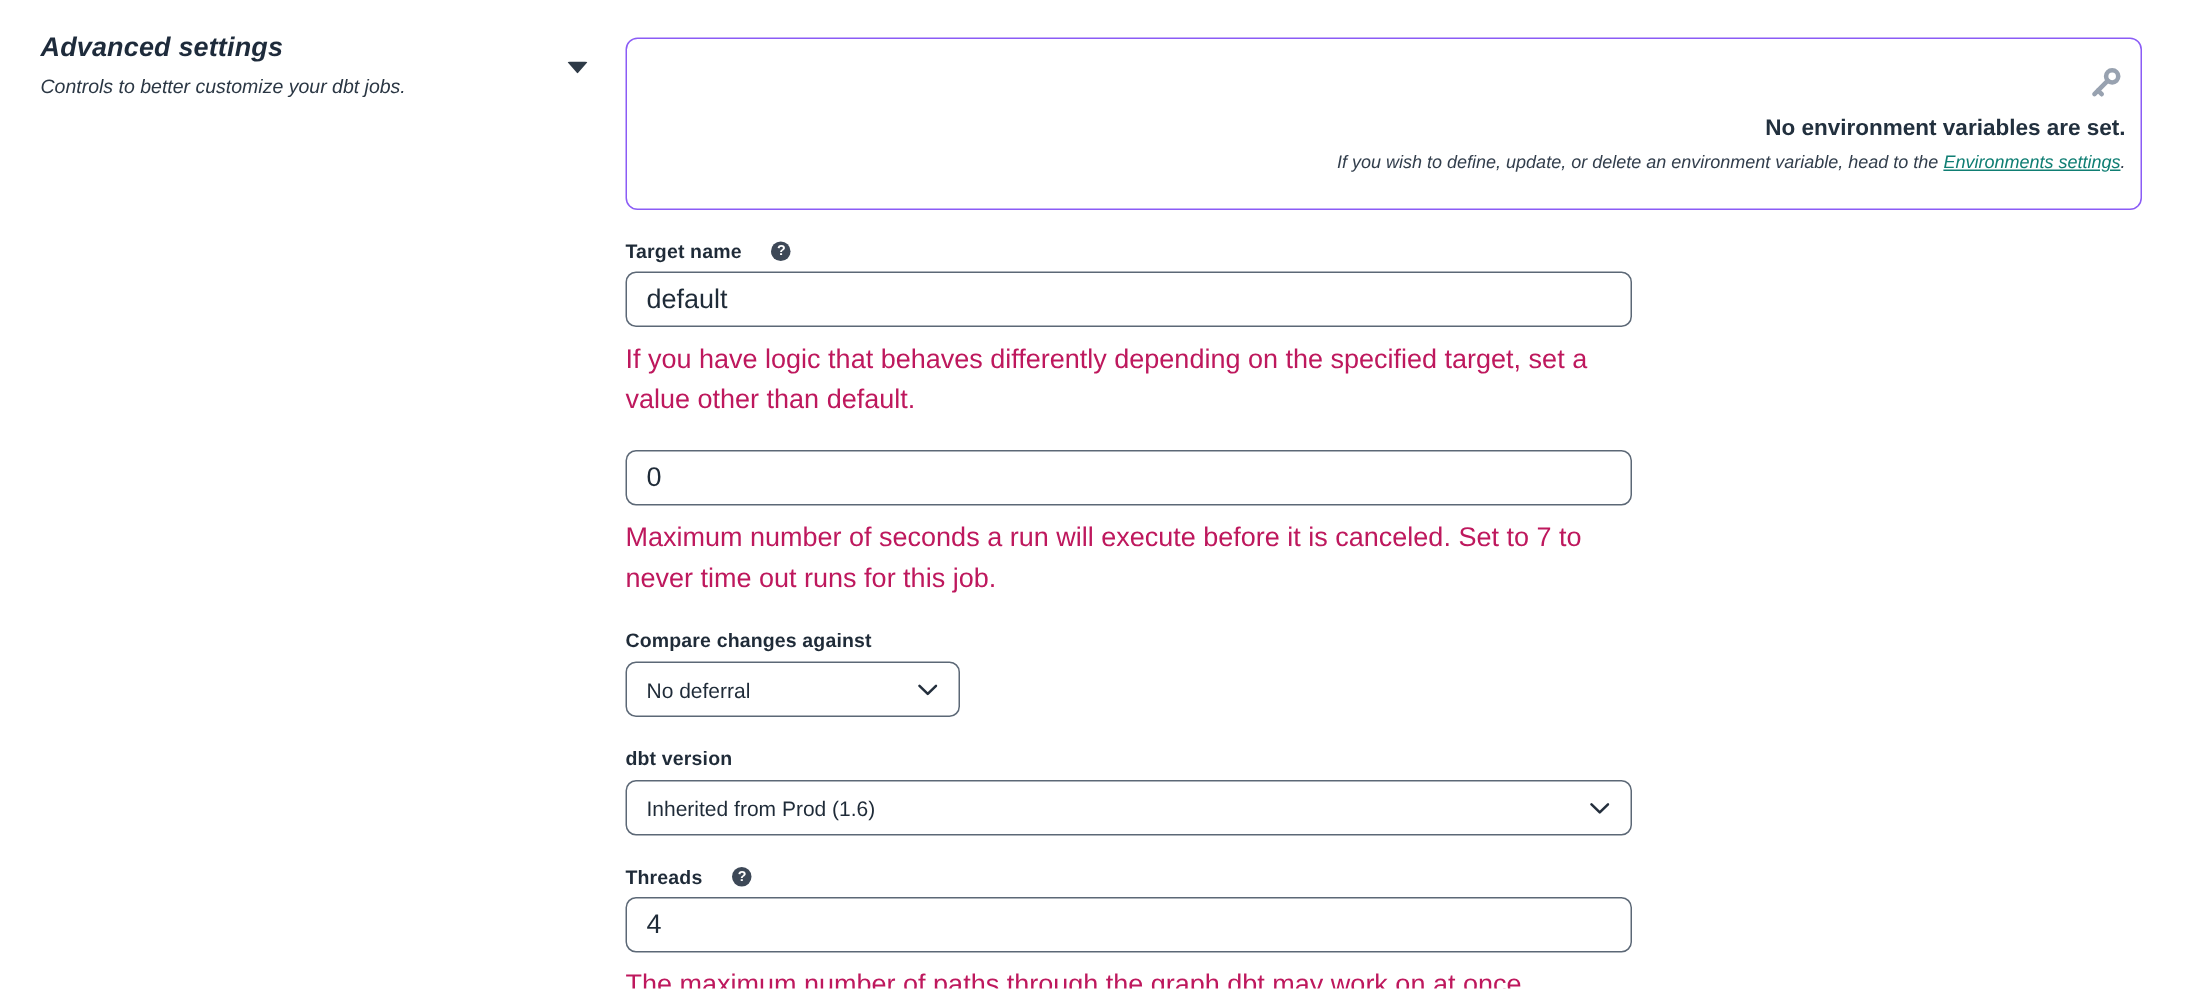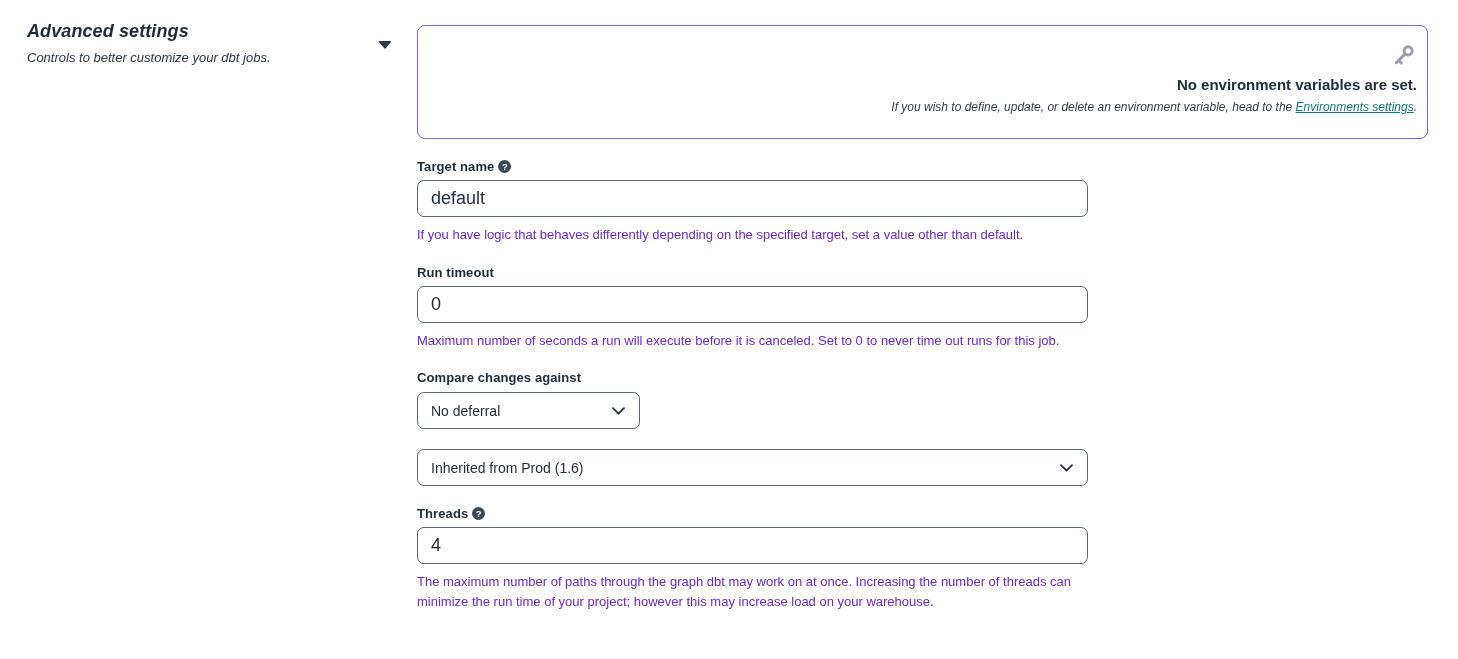--- a/index.html
+++ b/index.html
@@ -73,21 +73,21 @@
     text-decoration: underline;
     cursor: pointer;
   }
 
   
   .form { width: 671px; }
   .field { margin-top: 20px; }
   .field-label {
     display: flex;
     align-items: center;
-    gap: 4px;
+    gap: 20px;
     font-size: 13px;
     font-weight: 700;
     color: #1f2b38;
     letter-spacing: 0.1px;
   }
   .help-icon {
     display: inline-flex;
     align-items: center;
     justify-content: center;
     width: 13px; height: 13px;
@@ -131,23 +131,23 @@
   .select.narrow { width: 223px; }
   .select .chevron {
     position: absolute;
     right: 14px;
     top: 50%;
     transform: translateY(-50%);
     display: inline-flex;
   }
   .helper {
     margin-top: 8px;
-    font-size: 13px;
+    font-size: 18px;
     line-height: 1.5;
-    color: #6d28d9;
+    color: #be185d;
   }
 </style>
 </head>
 <body>
 
 <div class="page">
 
   <aside class="left">
     <h1 class="page-title">Advanced settings</h1>
     <p class="page-subtitle">Controls to better customize your dbt jobs.</p>
@@ -173,42 +173,42 @@
       <div class="field">
         <div class="field-label">
           <span>Target name</span>
           <span class="help-icon">?</span>
         </div>
         <input class="text-input" type="text" value="default" style="">
         <div class="helper">If you have logic that behaves differently depending on the specified target, set a value other than default.</div>
       </div>
 
       <div class="field">
-        <div class="field-label">
-          <span>Run timeout</span>
-        </div>
         <input class="text-input" type="text" value="0" style="">
-        <div class="helper">Maximum number of seconds a run will execute before it is canceled. Set to 0 to never time out runs for this job.</div>
+        <div class="helper">Maximum number of seconds a run will execute before it is canceled. Set to 7 to never time out runs for this job.</div>
       </div>
 
       <div class="field">
         <div class="field-label">
           <span>Compare changes against</span>
         </div>
         <div class="select narrow">
           <span>No deferral</span>
           <span class="chevron">
             <svg width="13" height="8" viewBox="0 0 13 8" fill="none" stroke="#242f3d" stroke-width="1.7" stroke-linecap="round" stroke-linejoin="round">
               <path d="M1 1.2 L6.5 6.6 L12 1.2"></path>
             </svg>
           </span>
         </div>
       </div>
 
       <div class="field">
+        <div class="field-label">
+          <span>dbt version</span>
+        </div>
         <div class="select">
           <span>Inherited from Prod (1.6)</span>
           <span class="chevron">
             <svg width="13" height="8" viewBox="0 0 13 8" fill="none" stroke="#242f3d" stroke-width="1.7" stroke-linecap="round" stroke-linejoin="round">
               <path d="M1 1.2 L6.5 6.6 L12 1.2"></path>
             </svg>
           </span>
         </div>
       </div>
 

